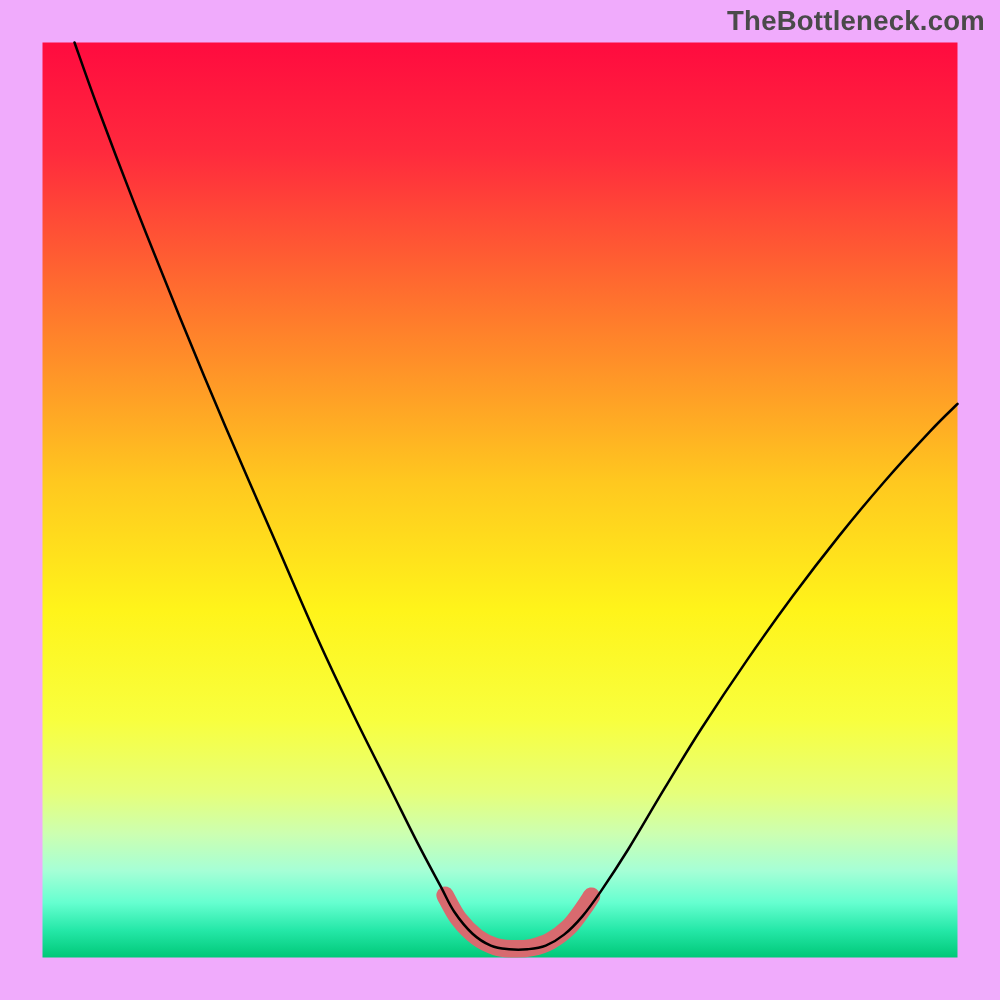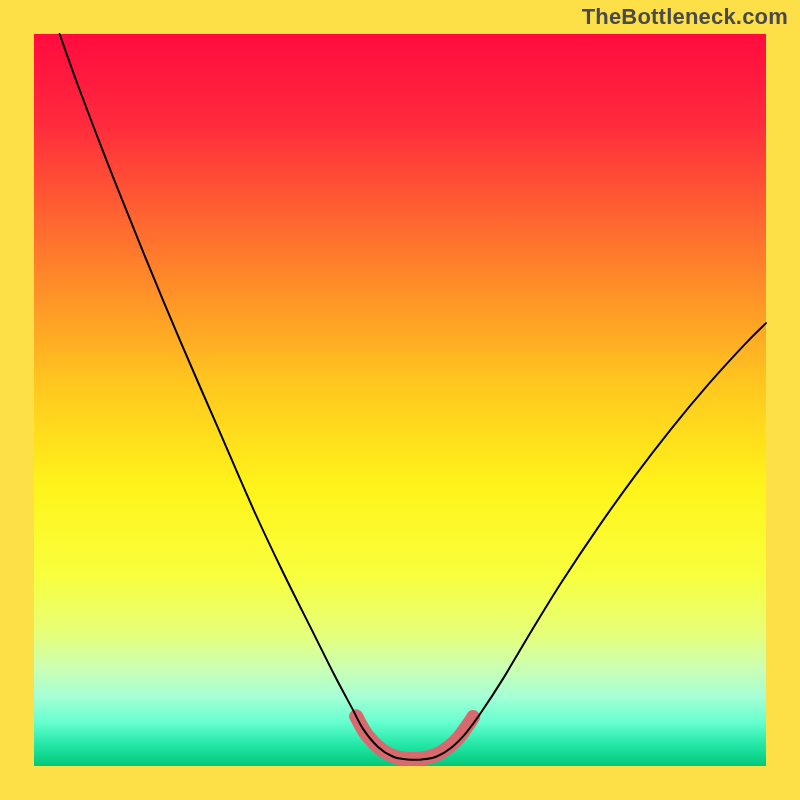--- a/index.html
+++ b/index.html
@@ -8,21 +8,21 @@
     width: 800px;
     height: 800px;
     background: #000;
     overflow: hidden;
     font-family: Arial, Helvetica, sans-serif;
   }
   .frame {
     position: relative;
     width: 800px;
     height: 800px;
-    background: #fde047;
+    background: #f0abfc;
   }
   .watermark {
     position: absolute;
     top: 4px;
     right: 12px;
     color: #4a4a4a;
     font-size: 22px;
     font-weight: 600;
     letter-spacing: 0.2px;
     z-index: 5;

